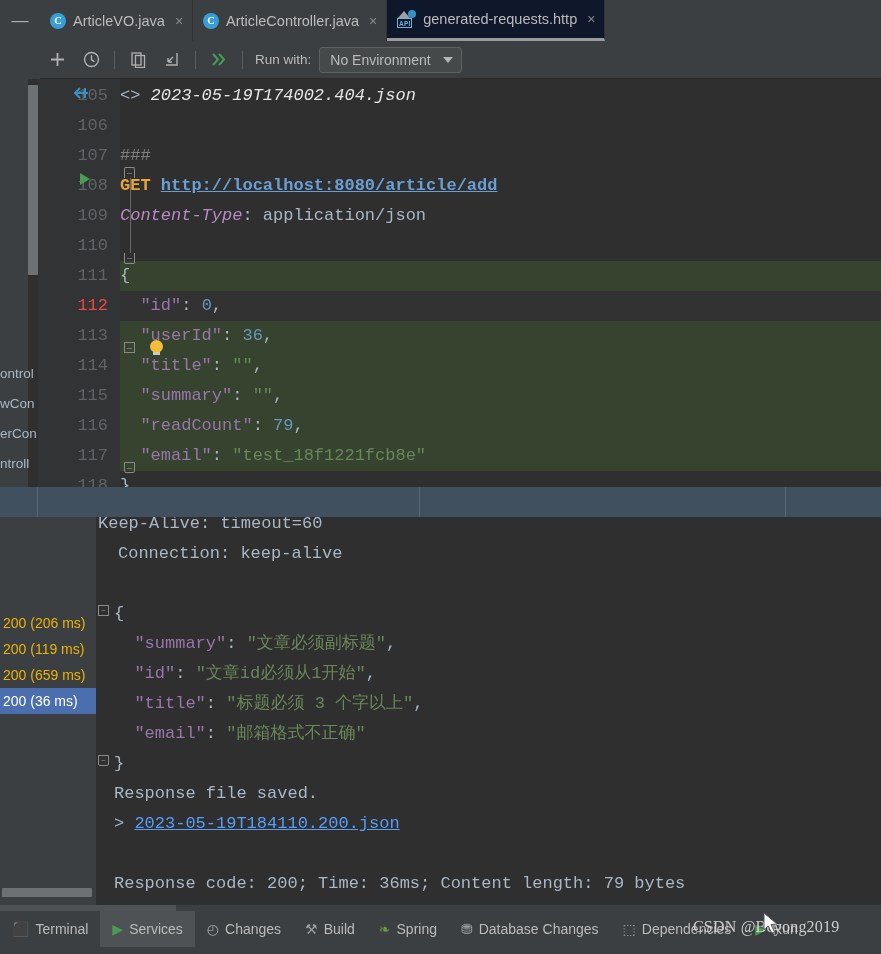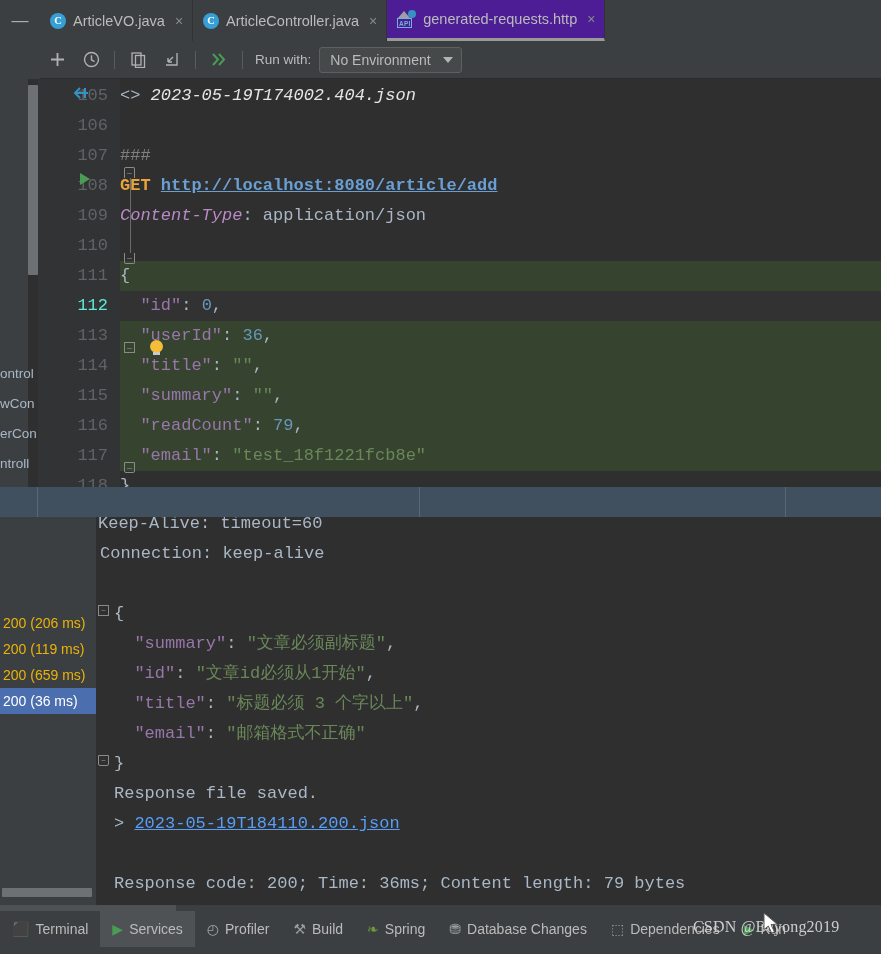--- a/index.html
+++ b/index.html
@@ -21,21 +21,21 @@
     width: 40px; display: flex; align-items: center; justify-content: center;
     color: #b2b2b2; font-size: 17px;
   }
   .tab {
     display: flex; align-items: center; gap: 7px;
     padding: 0 9px 0 10px; height: 41px;
     color: #bbbbbb; font-size: 14.5px;
     border-right: 1px solid #323232;
     white-space: nowrap;
   }
-  .tab.active { background: #4c1d95; border-bottom: 3px solid #9a9a9a; justify-content: flex-end; }
+  .tab.active { background: #0f172a; border-bottom: 3px solid #9a9a9a; justify-content: flex-end; }
   .tab .close { color: #8a8a8a; font-size: 14px; margin-left: 3px; }
   .ic-java {
     width: 16px; height: 16px; border-radius: 50%;
     background: #389fd6; color: #fff; font-size: 10.5px;
     font-family: "Liberation Serif", serif;
     display: flex; align-items: center; justify-content: center;
     font-weight: bold; flex: 0 0 auto;
   }
   .ic-http { position: relative; width: 19px; height: 18px; flex: 0 0 auto; }
   .ic-http .api {
@@ -101,21 +101,21 @@
   }
   .code-area {
     position: absolute; left: 120px; top: 0; right: 0; height: 408px;
     font-family: "Liberation Mono", monospace; font-size: 17px;
   }
   .ln {
     position: absolute; right: 8px; width: 70px; text-align: right;
     color: #606366; font-size: 17px; font-family: "Liberation Mono", monospace;
     line-height: 30px; height: 30px;
   }
-  .ln.cur { color: #5eead4; }
+  .ln.cur { color: #ef4444; }
   .row { position: absolute; left: 0; right: 0; height: 30px; line-height: 30px; white-space: pre; }
   .row.hl-green { background: #35432f; }
   .row.hl-caret { background: #323232; }
   .kw-get { color: #e8a33d; }
   .url { color: #6a9fd4; text-decoration: underline; }
   .hdr-name { color: #b98ac6; font-style: italic; }
   .hdr-val { color: #a9b7c6; }
   .comment { color: #808080; }
   .fname { color: #e5e5e5; font-style: italic; }
   .jkey { color: #9876aa; }
@@ -347,21 +347,21 @@
           <div class="hist-item">200 (206 ms)</div>
           <div class="hist-item">200 (119 ms)</div>
           <div class="hist-item">200 (659 ms)</div>
           <div class="hist-item sel">200 (36 ms)</div>
         </div>
       <div class="hist-hscroll"></div>
     </div>
     <div class="respbody">
       <div id="resp-host">
           <div class="rrow" style="top: -8px; padding-left: 2px;"><span class="rtext">Keep-Alive: timeout=60</span></div>
-          <div class="rrow" style="top: 22px; padding-left: 4px; font-family: Liberation Mono, monospace;"><span class="rtext">Connection: keep-alive</span></div>
+          <div class="rrow" style="top: 22px; padding-left: 22px; font-family: Liberation Mono, monospace;"><span class="rtext">Connection: keep-alive</span></div>
           <div class="rrow" style="top: 52px; padding-left: 18px;"></div>
           <div class="rrow" style="top: 82px; padding-left: 18px;"><span class="brace">{</span></div>
           <div class="rrow" style="top: 112px; padding-left: 18px;"><span class="punc">  </span><span class="jkey">"summary"</span><span class="punc">: </span><span class="jstr">"文章必须副标题"</span><span class="punc">,</span></div>
           <div class="rrow" style="top: 142px; padding-left: 18px;"><span class="punc">  </span><span class="jkey">"id"</span><span class="punc">: </span><span class="jstr">"文章id必须从1开始"</span><span class="punc">,</span></div>
           <div class="rrow" style="top: 172px; padding-left: 18px;"><span class="punc">  </span><span class="jkey">"title"</span><span class="punc">: </span><span class="jstr">"标题必须 3 个字以上"</span><span class="punc">,</span></div>
           <div class="rrow" style="top: 202px; padding-left: 18px;"><span class="punc">  </span><span class="jkey">"email"</span><span class="punc">: </span><span class="jstr">"邮箱格式不正确"</span></div>
           <div class="rrow" style="top: 232px; padding-left: 18px;"><span class="brace">}</span></div>
           <div class="rrow" style="top: 262px; padding-left: 18px;"><span class="rtext">Response file saved.</span></div>
           <div class="rrow" style="top: 292px; padding-left: 18px;"><span class="rtext">&gt; </span><span class="rlink">2023-05-19T184110.200.json</span></div>
           <div class="rrow" style="top: 322px; padding-left: 18px;"></div>
@@ -378,21 +378,21 @@
         <div class="tw">
           <span class="g">⬛</span>
           <span>Terminal</span>
         </div>
         <div class="tw active">
           <span class="g green">▶</span>
           <span>Services</span>
         </div>
         <div class="tw">
           <span class="g">◴</span>
-          <span>Profiler</span>
+          <span>Changes</span>
         </div>
         <div class="tw">
           <span class="g">⚒</span>
           <span>Build</span>
         </div>
         <div class="tw">
           <span class="g spring">❧</span>
           <span>Spring</span>
         </div>
         <div class="tw">

